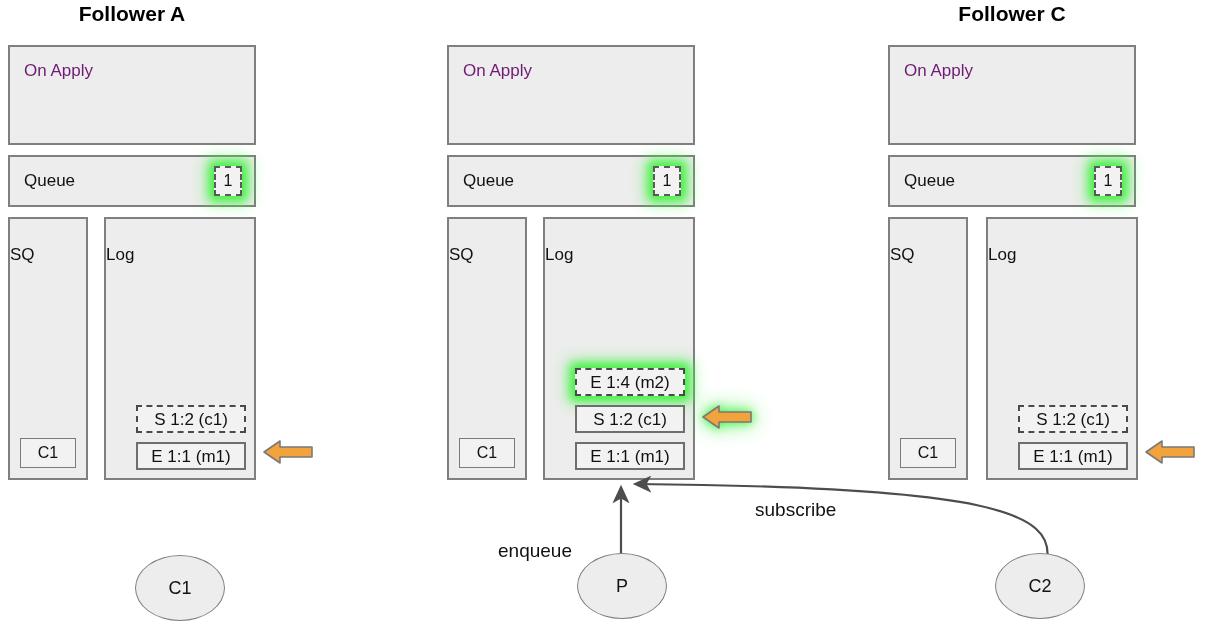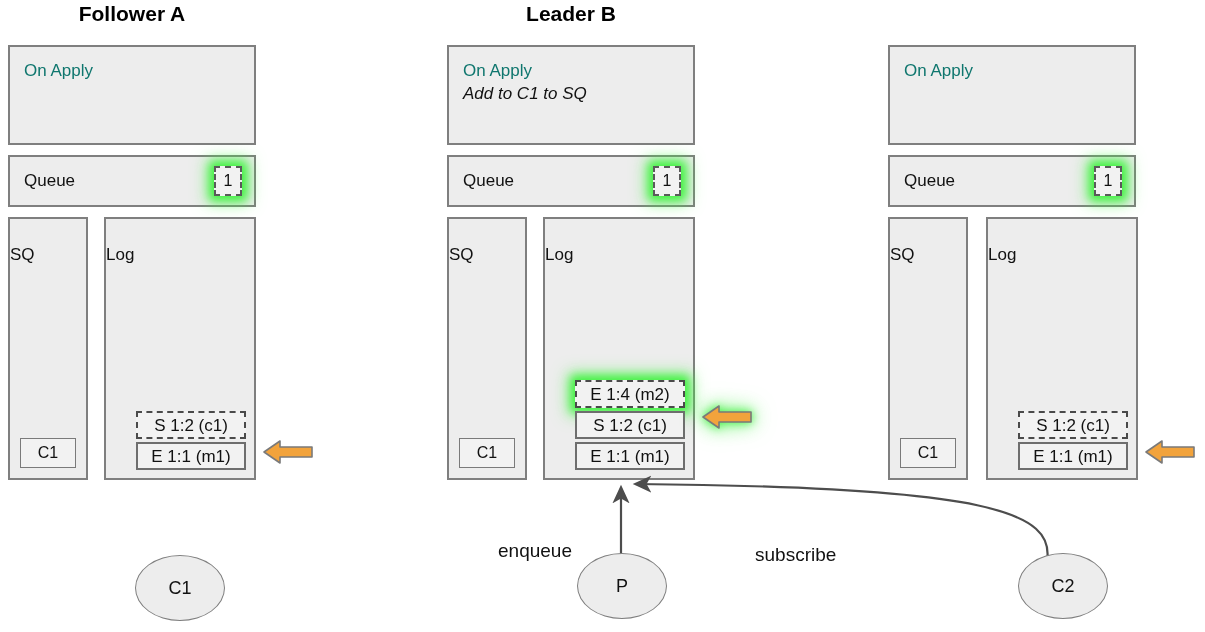--- a/index.html
+++ b/index.html
@@ -33,21 +33,21 @@
     position: absolute;
     background: #ededed;
     border: 2px solid #7f7f7f;
     box-sizing: border-box;
   }
   .onapply {
     padding: 12px 14px 0 14px;
   }
   .onapply .line1 {
     font-size: 17px;
-    color: #0f766e;
+    color: #701a75;
     line-height: 23px;
     white-space: nowrap;
   }
   .onapply .note {
     font-size: 17px;
     font-style: italic;
     color: #111111;
     line-height: 23px;
     white-space: nowrap;
   }
@@ -85,21 +85,21 @@
     font-size: 17px;
     color: #111111;
   }
   .entries {
     position: absolute;
     left: 8px;
     right: 8px;
     bottom: 8px;
     display: flex;
     flex-direction: column;
-    gap: 3px;
+    gap: 9px;
     margin-left: 22px;
   }
   .entry {
     height: 28px;
     line-height: 26px;
     text-align: center;
     font-size: 17px;
     color: #111111;
     background: #f2f2f2;
     border: 2px solid #6e6e6e;
@@ -187,25 +187,23 @@
       <div class="entry">E 1:1 (m1)</div>
     </div>
   </div>
 
   <div class="arrow-wrap" style="left:262px; top:437px;">
     <svg width="52" height="30" viewBox="0 0 52 30">
       <polygon points="2,15 18,4 18,10 50,10 50,20 18,20 18,26" fill="#f2a33c" stroke="#7a7a7a" stroke-width="1.6" stroke-linejoin="round"></polygon>
     </svg>
   </div>
 
-  <div class="node-title" style="left:447px; top:2px; width:248px;">Leader B</div>
 
   <div class="panel onapply" style="left:447px; top:45px; width:248px; height:100px;">
     <div class="line1">On Apply</div>
-    <div class="note">Add to C1 to SQ</div>
   </div>
 
   <div class="panel queue" style="left:447px; top:155px; width:248px; height:52px;">
     <span class="queue-label">Queue</span>
     <span class="badge glow">1</span>
   </div>
 
   <div class="panel" style="left:447px; top:217px; width:80px; height:263px;">
     <div class="col-title">SQ</div>
     <div class="sq-item">C1</div>
@@ -219,20 +217,21 @@
       <div class="entry">E 1:1 (m1)</div>
     </div>
   </div>
 
   <div class="arrow-wrap arrow-glow" style="left:701px; top:402px;">
     <svg width="52" height="30" viewBox="0 0 52 30">
       <polygon points="2,15 18,4 18,10 50,10 50,20 18,20 18,26" fill="#f2a33c" stroke="#7a7a7a" stroke-width="1.6" stroke-linejoin="round"></polygon>
     </svg>
   </div>
 
+  <div class="node-title" style="left:888px; top:2px; width:248px;">Follower C</div>
 
   <div class="panel onapply" style="left:888px; top:45px; width:248px; height:100px;">
     <div class="line1">On Apply</div>
   </div>
 
   <div class="panel queue" style="left:888px; top:155px; width:248px; height:52px;">
     <span class="queue-label">Queue</span>
     <span class="badge glow">1</span>
   </div>
 
@@ -259,19 +258,19 @@
     <defs>
       <marker id="arrowhead" markerWidth="9" markerHeight="9" refX="7" refY="4.5" orient="auto" markerUnits="strokeWidth">
         <path d="M0,0.6 L8.5,4.5 L0,8.4 L2.2,4.5 Z" fill="#4d4d4d"></path>
       </marker>
     </defs>
     <path d="M621,560 L621,488" stroke="#4d4d4d" stroke-width="2.2" fill="none" marker-end="url(#arrowhead)"></path>
     <path d="M1047,561 C1055,512 990,487 636,484" stroke="#4d4d4d" stroke-width="2.2" fill="none" marker-end="url(#arrowhead)"></path>
   </svg>
 
   <div class="edge-label" style="left:498px; top:504px;margin-top:36px;">enqueue</div>
-  <div class="edge-label" style="left:755px; top:544px;">subscribe</div>
+  <div class="edge-label" style="left:755px; top:499px;">subscribe</div>
 
   <div class="ellipse-node" style="left:135px; top:555px; width:90px; height:66px;">C1</div>
   <div class="ellipse-node" style="left:577px; top:553px; width:90px; height:66px;">P</div>
-  <div class="ellipse-node" style="left:1018px; top:553px; width:90px; height:66px;">C2</div>
+  <div class="ellipse-node" style="left:995px; top:553px; width:90px; height:66px;">C2</div>
 
 </div>
 
 </body></html>

